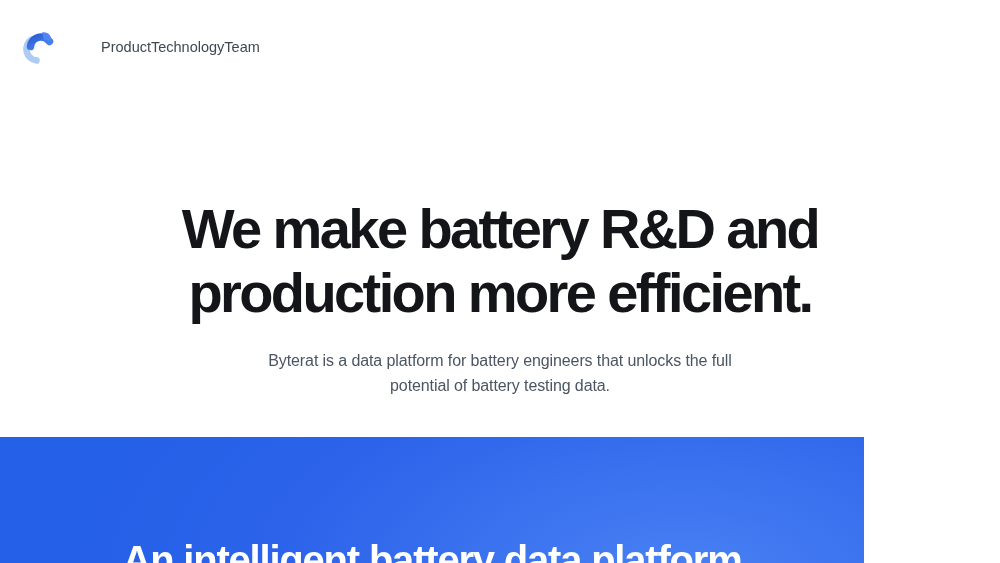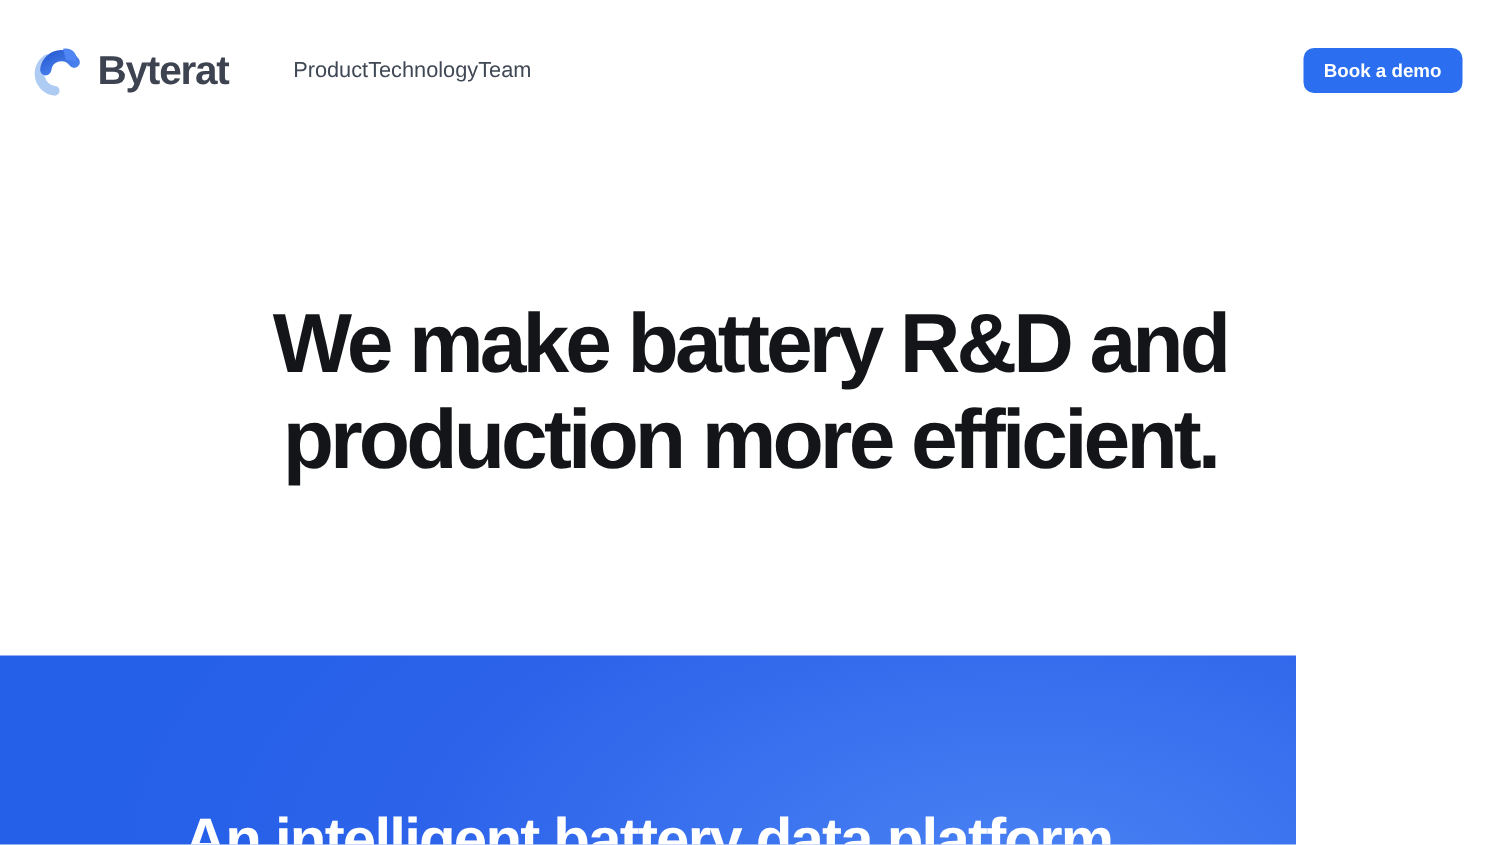--- a/index.html
+++ b/index.html
@@ -107,34 +107,36 @@
           <stop offset="0" stop-color="#2a5fd4"></stop>
           <stop offset="1" stop-color="#4f86f3"></stop>
         </linearGradient>
       </defs>
 
       <path d="M 9.5 11.5 A 11.5 11.5 0 0 0 14.5 32.5" fill="none" stroke="#aecbf4" stroke-width="6.5" stroke-linecap="round"></path>
 
       <path d="M 27.5 13.5 A 10.5 10.5 0 0 0 8.5 18.5" fill="none" stroke="url(#lgDark)" stroke-width="7.5" stroke-linecap="round"></path>
       <path d="M 20 4.5 C 26 3.5 30 8 29 13 L 22 12 Z" fill="#4f86f3"></path>
     </svg>
-    <span class="logo-text">Byterat</span>
   </div>
 
   <nav class="nav">
     <a class="nav-link">Product</a>
     <a class="nav-link">Technology</a>
     <a class="nav-link">Team</a>
   </nav>
 
-  <button class="cta-button">Book a demo</button>
 </header>
 
 <main class="hero">
   <h1 class="hero-heading">
     <span>We make battery R&amp;D and</span>
     <span>production more efficient.</span>
   </h1>
+  <p class="hero-subtitle">
+    <span>Byterat is a data platform for battery engineers that unlocks the full</span>
+    <span>potential of battery testing data.</span>
+  </p>
 </main>
 
 <section class="platform-section">
   <h2 class="platform-heading">An intelligent battery data platform</h2>
 </section>
 
 </body></html>

